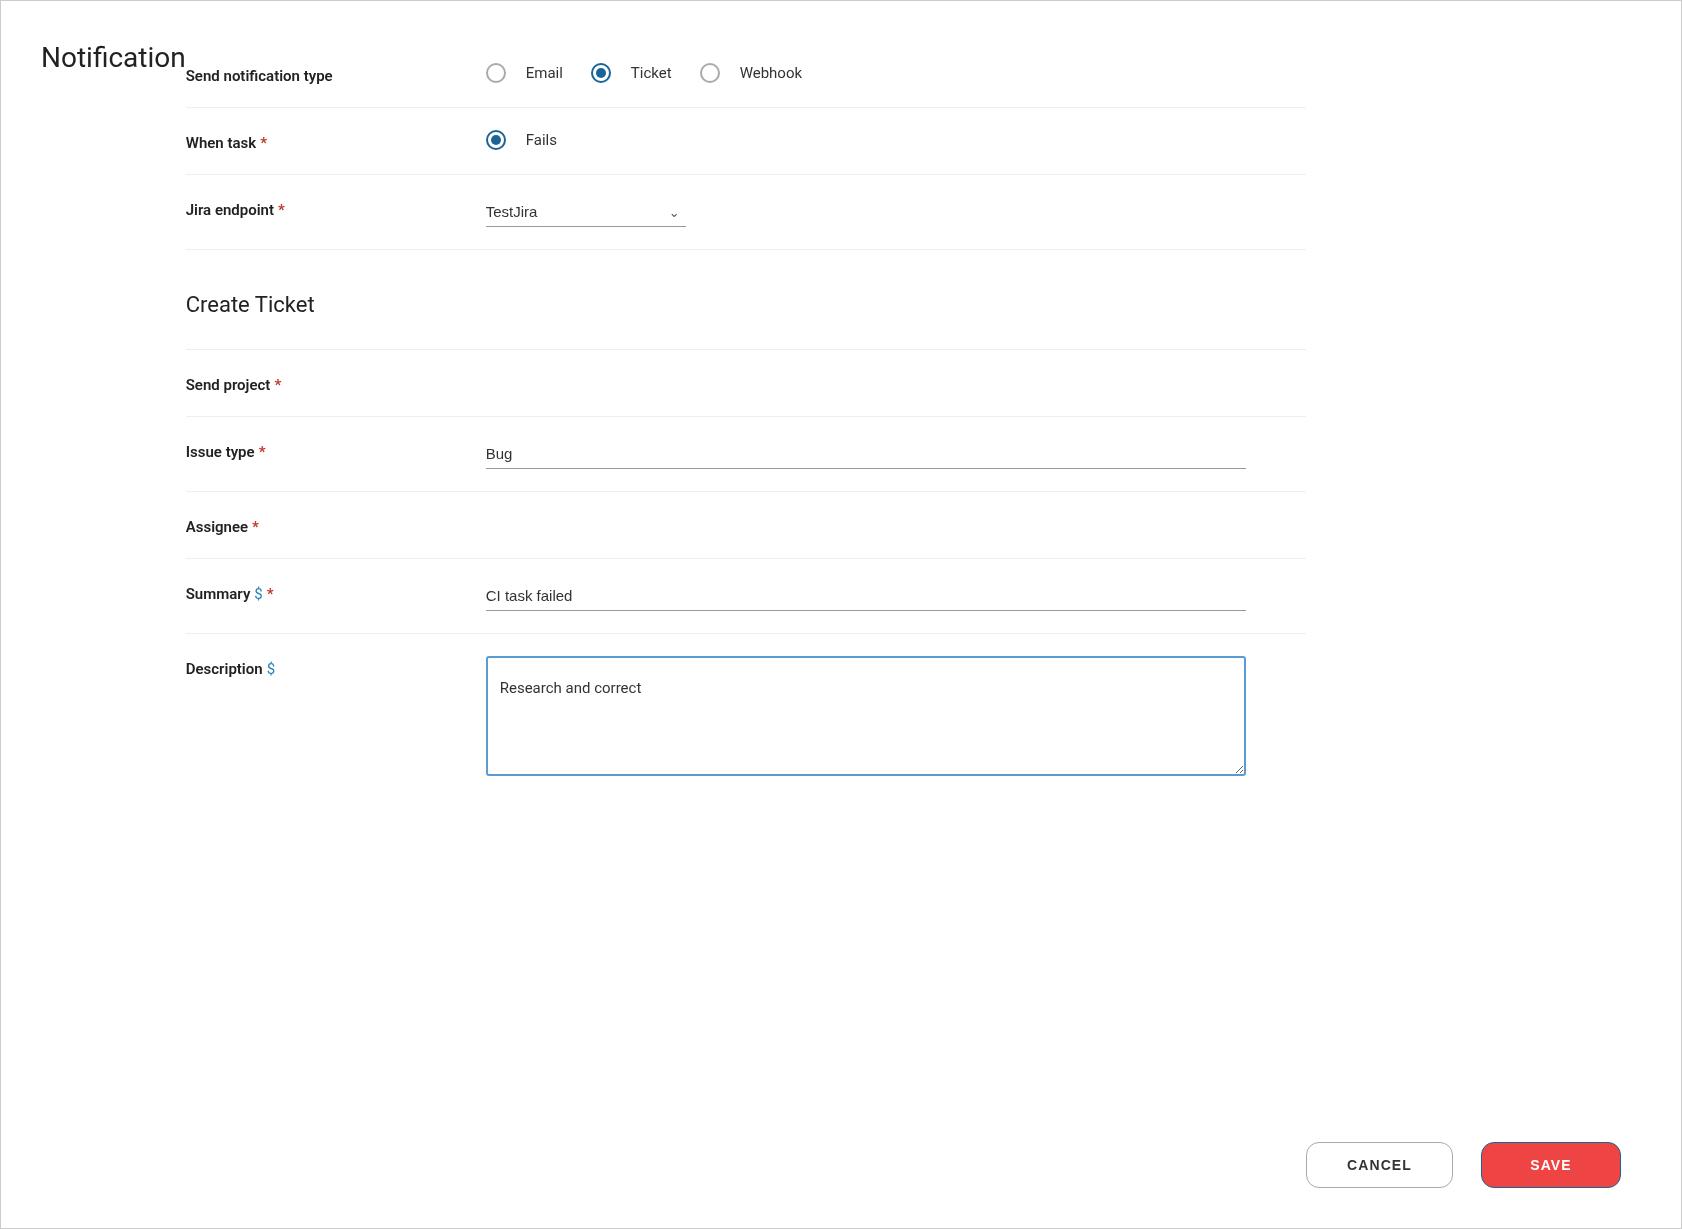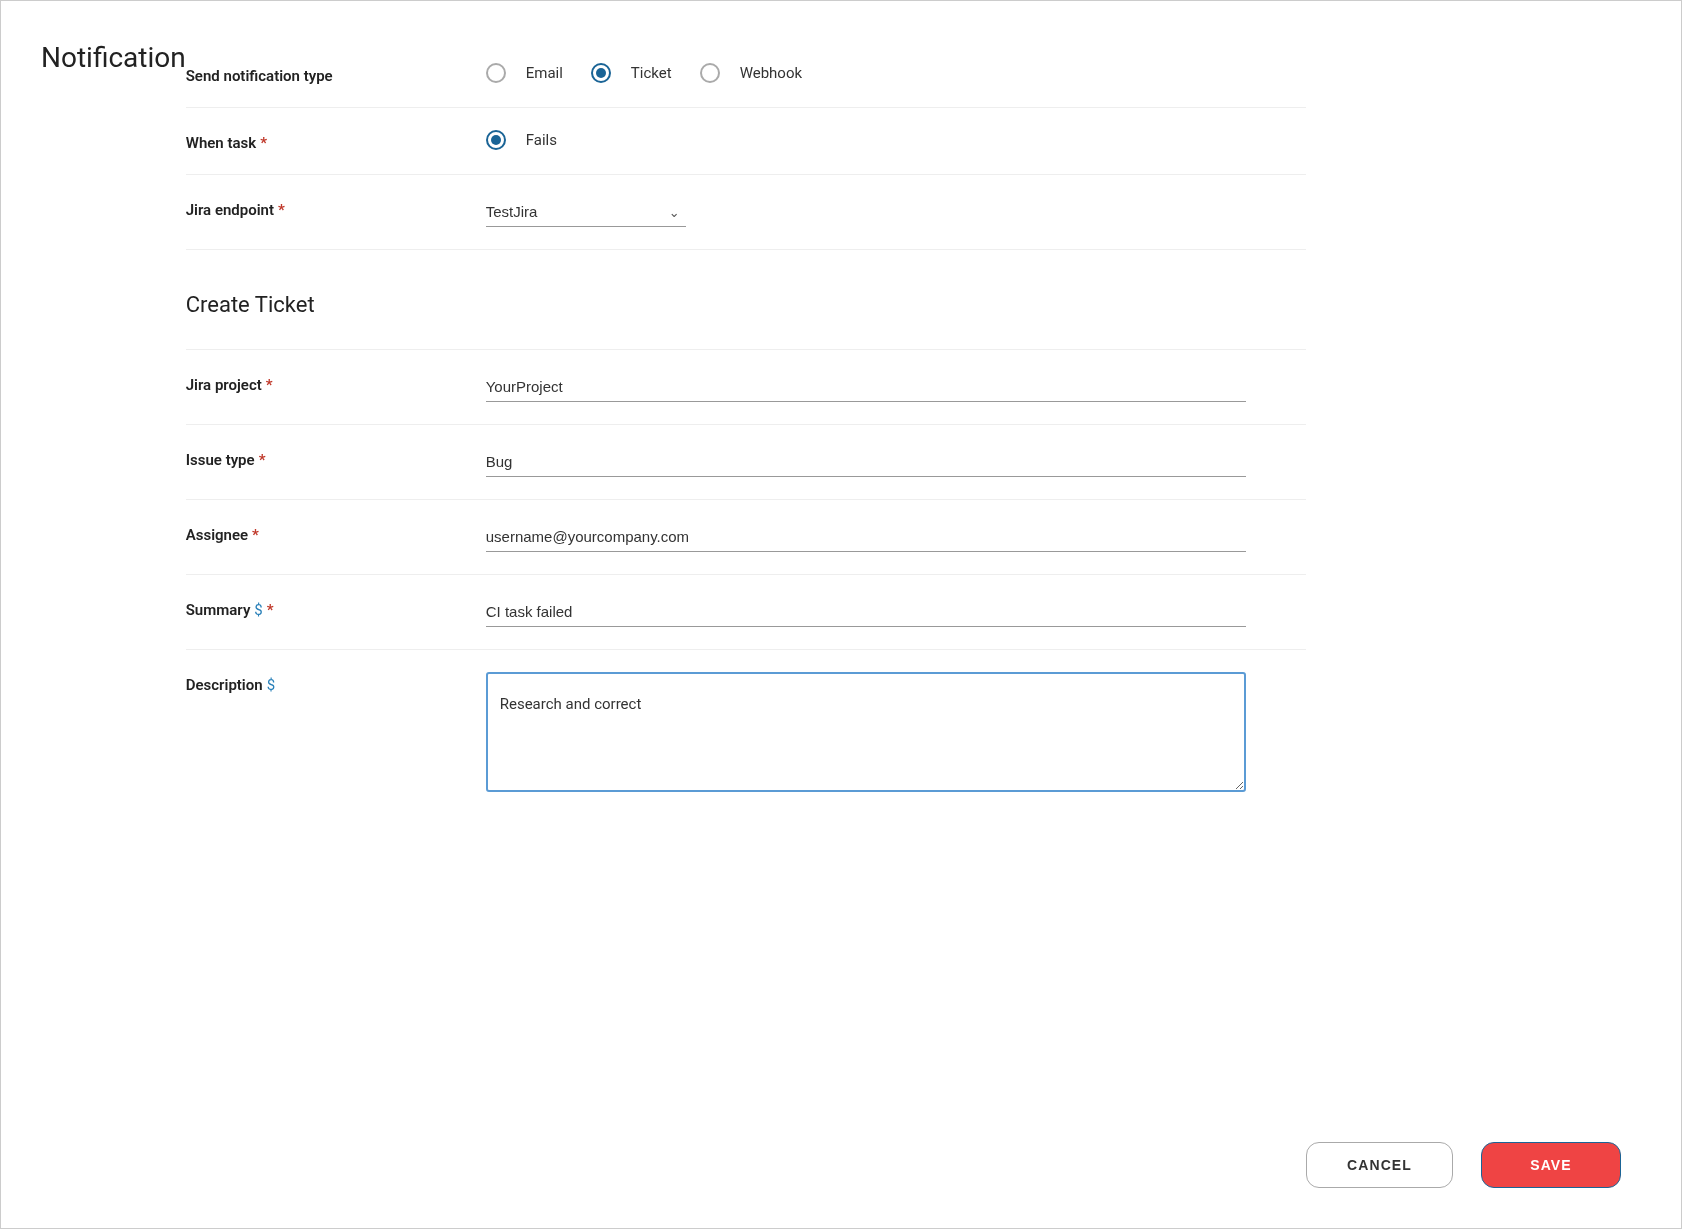--- a/index.html
+++ b/index.html
@@ -279,25 +279,22 @@
     <hr class="divider">
 
     <div class="form-row">
       <h2 class="section-heading">Create Ticket</h2>
     </div>
 
     <hr class="divider">
 
     <div class="form-row">
       <div class="form-label">
-        <span>Jira project</span>
-        <span class="required-star">*</span>
-      </div>
-      <div class="form-control">
-        <input class="text-input" type="text" value="YourProject" style="">
+        <span>Send project</span>
+        <span class="required-star">*</span>
       </div>
     </div>
 
     <hr class="divider">
 
     <div class="form-row">
       <div class="form-label">
         <span>Issue type</span>
         <span class="required-star">*</span>
       </div>
@@ -305,23 +302,20 @@
         <input class="text-input" type="text" value="Bug" style="">
       </div>
     </div>
 
     <hr class="divider">
 
     <div class="form-row">
       <div class="form-label">
         <span>Assignee</span>
         <span class="required-star">*</span>
-      </div>
-      <div class="form-control">
-        <input class="text-input" type="text" value="username@yourcompany.com" style="">
       </div>
     </div>
 
     <hr class="divider">
 
     <div class="form-row">
       <div class="form-label">
         <span>Summary</span>
           <span class="dollar-sign">$</span>
         <span class="required-star">*</span>

